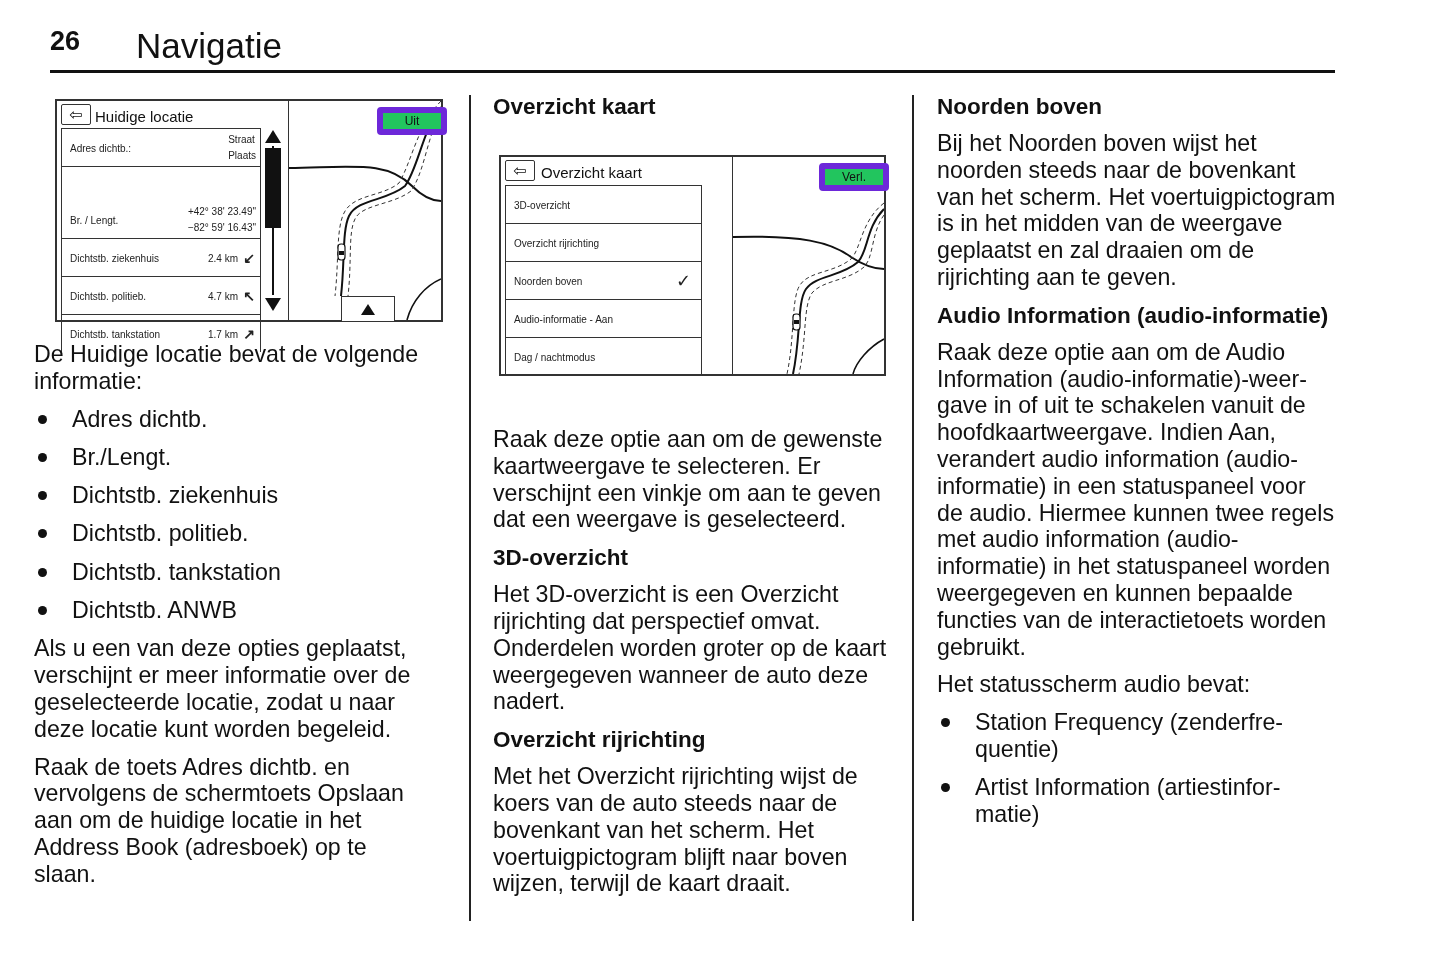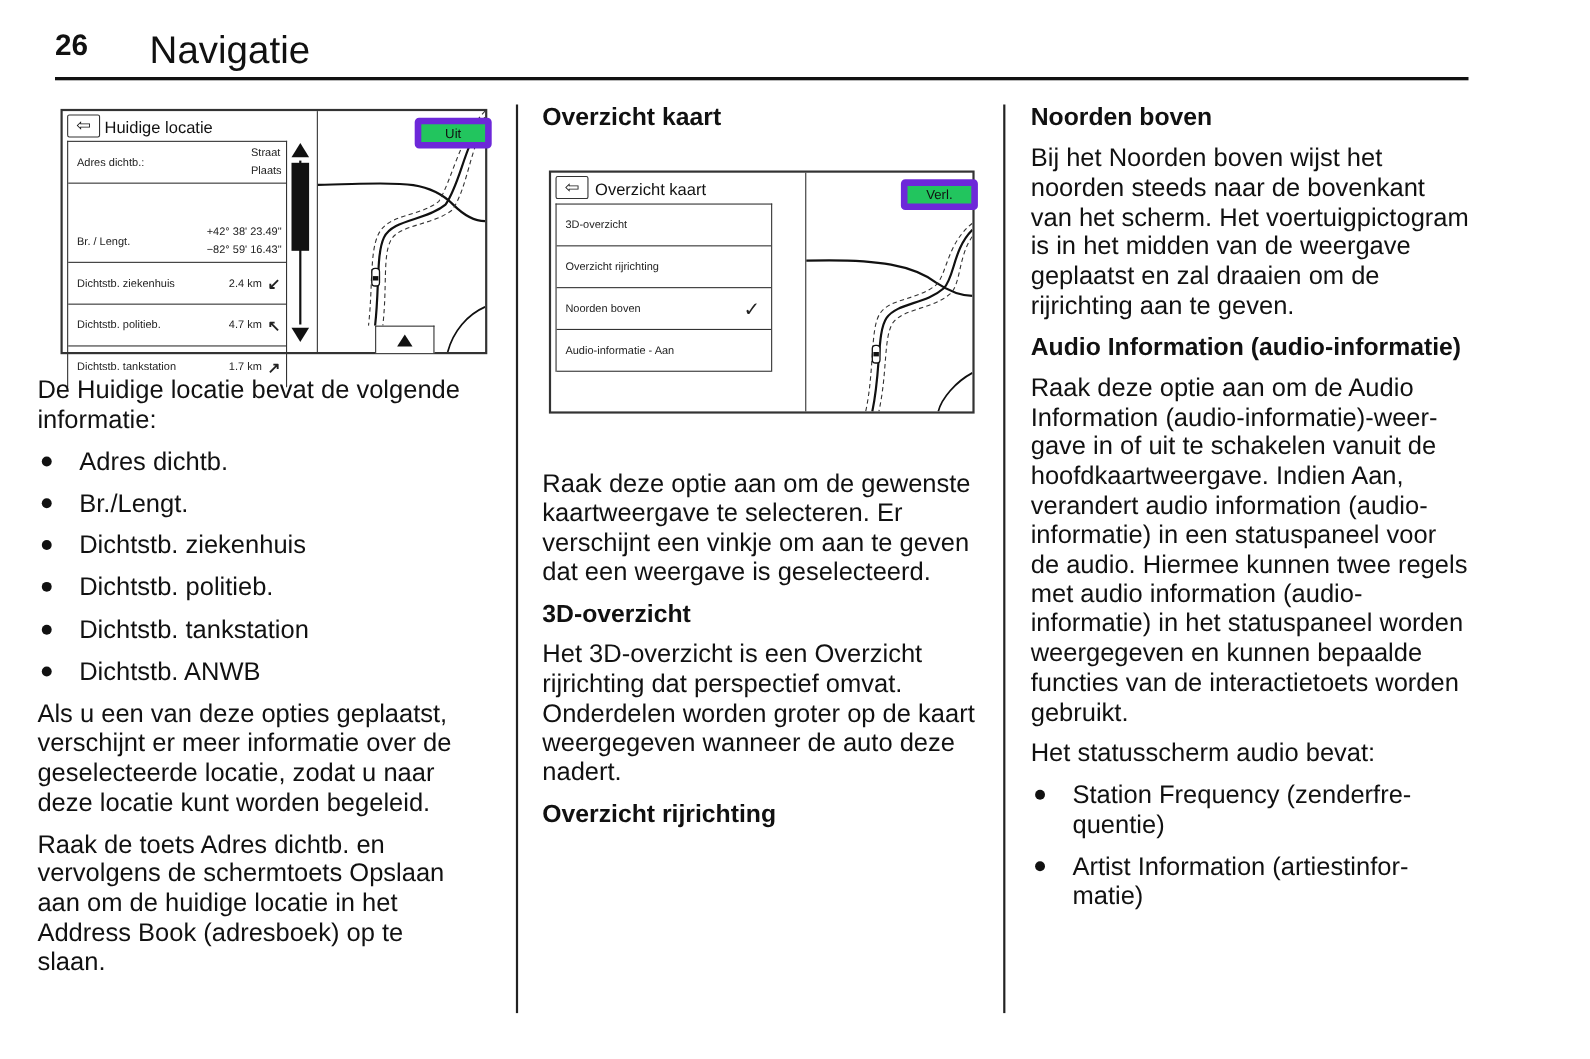--- a/index.html
+++ b/index.html
@@ -155,20 +155,23 @@
     <div class="list-row" style="height:38px;">
       <span class="row-label">Overzicht rijrichting</span>
     </div>
     <div class="list-row" style="height:38px;">
       <span class="row-label">Noorden boven</span>
       <span class="check">✓</span>
     </div>
     <div class="list-row" style="height:38px;">
       <span class="row-label">Audio-informatie - Aan</span>
     </div>
+    <div class="list-row" style="height:37px;border-bottom:none;">
+      <span class="row-label">Dag / nachtmodus</span>
+    </div>
   </div>
 
   <div class="fig-divider" style="left:231px;"></div>
 
   <svg class="map-svg" width="383" height="217">
     <path d="M232 80 C300 78 330 85 350 100 C365 110 375 112 383 112" fill="none" stroke="#111" stroke-width="2"></path>
     <path d="M383 52 C365 70 367 95 357 105 C340 120 315 118 305 132 C296 145 300 180 292 217" fill="none" stroke="#111" stroke-width="2"></path>
     <path d="M383 46 C360 64 360 92 350 102 C333 116 308 114 299 128 C290 141 294 180 286 217" fill="none" stroke="#333" stroke-width="1" stroke-dasharray="4,3"></path>
     <path d="M383 58 C370 76 373 100 363 110 C347 124 322 123 311 136 C302 149 306 180 298 217" fill="none" stroke="#333" stroke-width="1" stroke-dasharray="4,3"></path>
     <rect x="292" y="157" width="7" height="16" rx="3" fill="#fff" stroke="#111" stroke-width="1.2"></rect>
@@ -193,20 +196,21 @@
 </div>
 
 <div class="col col2" style="top:93px;">
   <h3>Overzicht kaart</h3>
 </div>
 <div class="col col2" style="top:387px;margin-top:39px;">
   <p>Raak deze optie aan om de gewenste kaartweergave te selec­teren. Er verschijnt een vinkje om aan te geven dat een weergave is geselecteerd.</p>
   <h3>3D-overzicht</h3>
   <p>Het 3D-overzicht is een Overzicht rijrichting dat perspectief omvat. Onderdelen worden groter op de kaart weergegeven wanneer de auto deze nadert.</p>
   <h3>Overzicht rijrichting</h3>
+  <p>Met het Overzicht rijrichting wijst de koers van de auto steeds naar de bovenkant van het scherm. Het voertuigpictogram blijft naar boven wijzen, terwijl de kaart draait.</p>
 </div>
 
 <div class="col col3" style="top:93px;">
   <h3>Noorden boven</h3>
   <p>Bij het Noorden boven wijst het noorden steeds naar de bovenkant van het scherm. Het voertuigpicto­gram is in het midden van de weergave geplaatst en zal draaien om de rijrichting aan te geven.</p>
   <h3>Audio Information (audio-infor­matie)</h3>
   <p>Raak deze optie aan om de Audio Information (audio-informatie)-weer­gave in of uit te schakelen vanuit de hoofdkaartweergave. Indien Aan, verandert audio information (audio-informatie) in een statuspa­neel voor de audio. Hiermee kunnen twee regels met audio information (audio-informatie) in het statuspa­neel worden weergegeven en kunnen bepaalde functies van de interactietoets worden gebruikt.</p>
   <p>Het statusscherm audio bevat:</p>
   <ul class="bullets">
     <li><span class="dot"></span><span>Station Frequency (zenderfre­quentie)</span></li>

